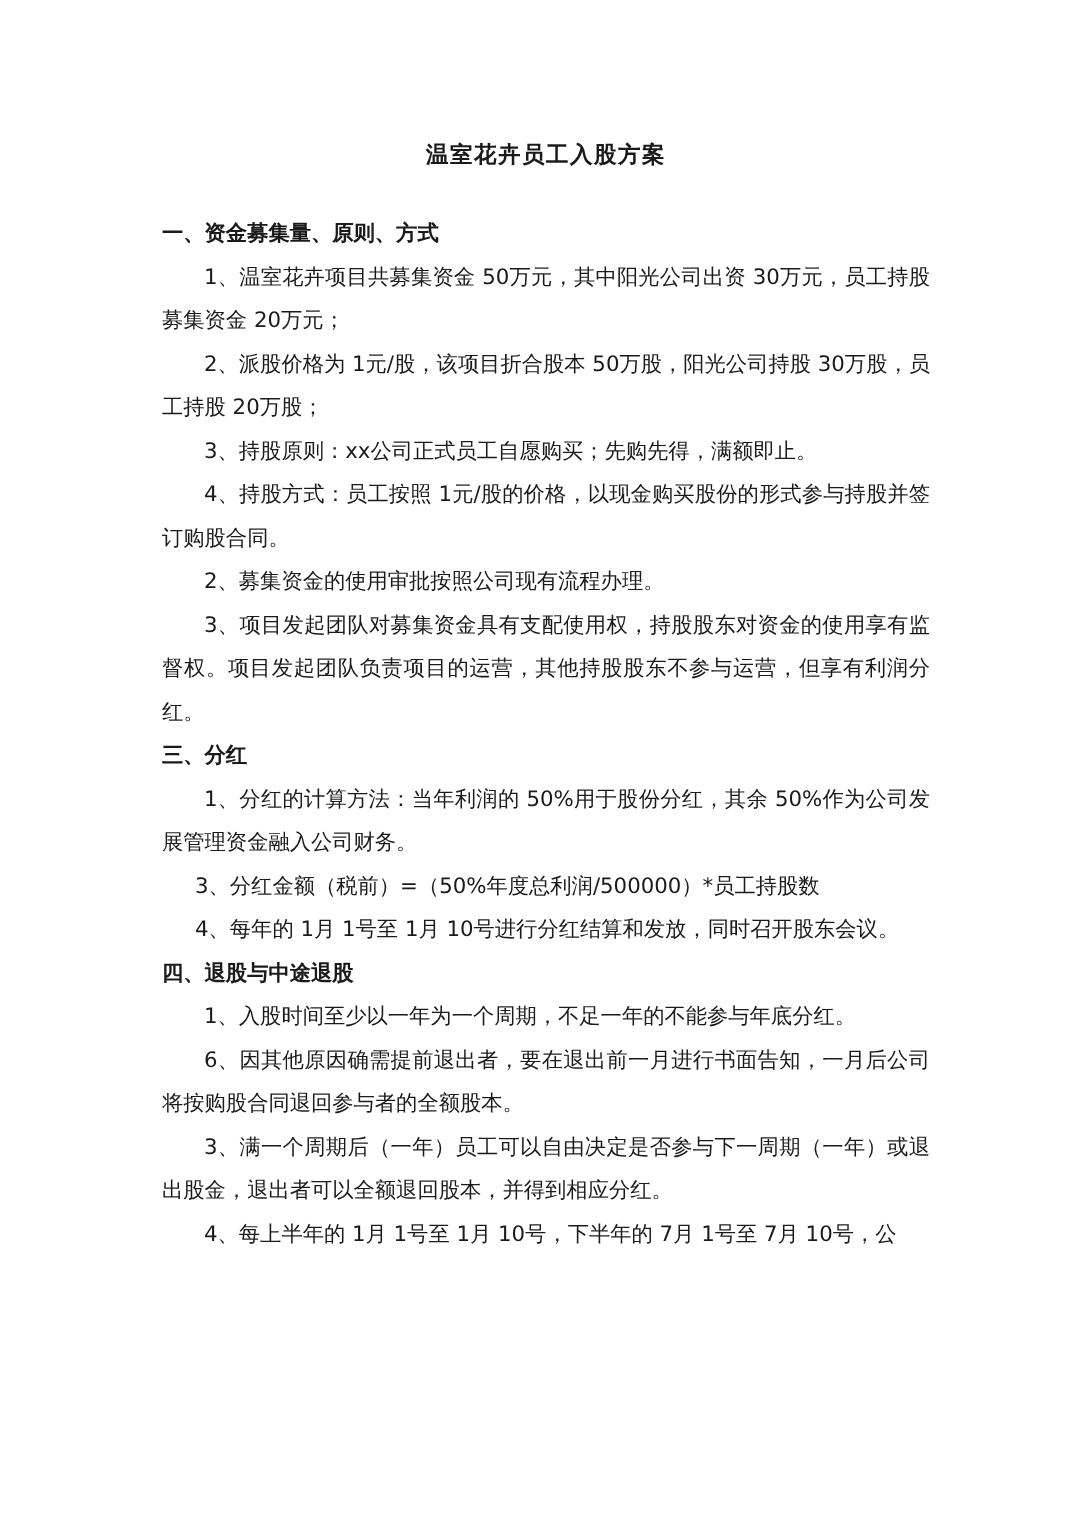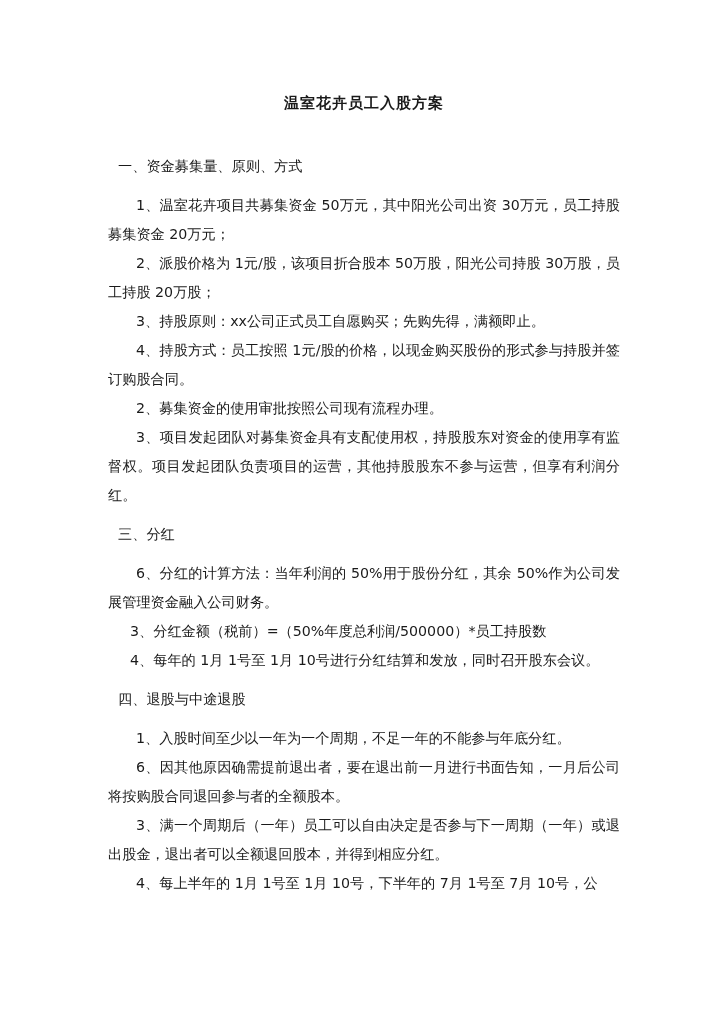--- a/index.html
+++ b/index.html
@@ -2,41 +2,41 @@
 <html><head>
   <meta charset="utf-8">
   <style>
     html, body { margin: 0; padding: 0; background: #ffffff; }
     body { width: 720px; height: 1017px; overflow: hidden; position: relative;
       font-family: "DejaVu Sans", "Liberation Sans", sans-serif; color: #1a1a1a; }
     .page { position: absolute; left: 108px; top: 0; width: 512px; }
     .title { position: absolute; top: 94px; left: 0; width: 512px; text-align: center;
       font-size: 15px; font-weight: bold; letter-spacing: 1px; }
     .body { position: absolute; top: 142px; left: 0; width: 512px; font-size: 14.2px; line-height: 29px; }
-    .h { margin: 10px; }
+    .h { margin: 0; font-weight: bold; }
     .p { margin: 0; text-indent: 28px; text-align: justify; }
     .p.half { text-indent: 22px; }
   </style>
 </head>
 <body>
 
 <div class="page">
   <div class="title">温室花卉员工入股方案</div>
   <div class="body">
     <p class="h">一、资金募集量、原则、方式</p>
     <p class="p">1、温室花卉项目共募集资金 50万元，其中阳光公司出资 30万元，员工持股募集资金 20万元；</p>
     <p class="p">2、派股价格为 1元/股，该项目折合股本 50万股，阳光公司持股 30万股，员工持股 20万股；</p>
     <p class="p">3、持股原则：xx公司正式员工自愿购买；先购先得，满额即止。</p>
     <p class="p">4、持股方式：员工按照 1元/股的价格，以现金购买股份的形式参与持股并签订购股合同。</p>
 
     <p class="p">2、募集资金的使用审批按照公司现有流程办理。</p>
     <p class="p">3、项目发起团队对募集资金具有支配使用权，持股股东对资金的使用享有监督权。项目发起团队负责项目的运营，其他持股股东不参与运营，但享有利润分红。</p>
 
     <p class="h">三、分红</p>
-    <p class="p">6、分红的计算方法：当年利润的 50%用于股份分红，其余 50%作为公司发展管理资金融入公司财务。</p>
+    <p class="p">1、分红的计算方法：当年利润的 50%用于股份分红，其余 50%作为公司发展管理资金融入公司财务。</p>
     <p class="p half">3、分红金额（税前）=（50%年度总利润/500000）*员工持股数</p>
     <p class="p half">4、每年的 1月 1号至 1月 10号进行分红结算和发放，同时召开股东会议。</p>
 
     <p class="h">四、退股与中途退股</p>
     <p class="p">1、入股时间至少以一年为一个周期，不足一年的不能参与年底分红。</p>
     <p class="p">6、因其他原因确需提前退出者，要在退出前一月进行书面告知，一月后公司将按购股合同退回参与者的全额股本。</p>
     <p class="p">3、满一个周期后（一年）员工可以自由决定是否参与下一周期（一年）或退出股金，退出者可以全额退回股本，并得到相应分红。</p>
     <p class="p">4、每上半年的 1月 1号至 1月 10号，下半年的 7月 1号至 7月 10号，公</p>
   </div>
 </div>

